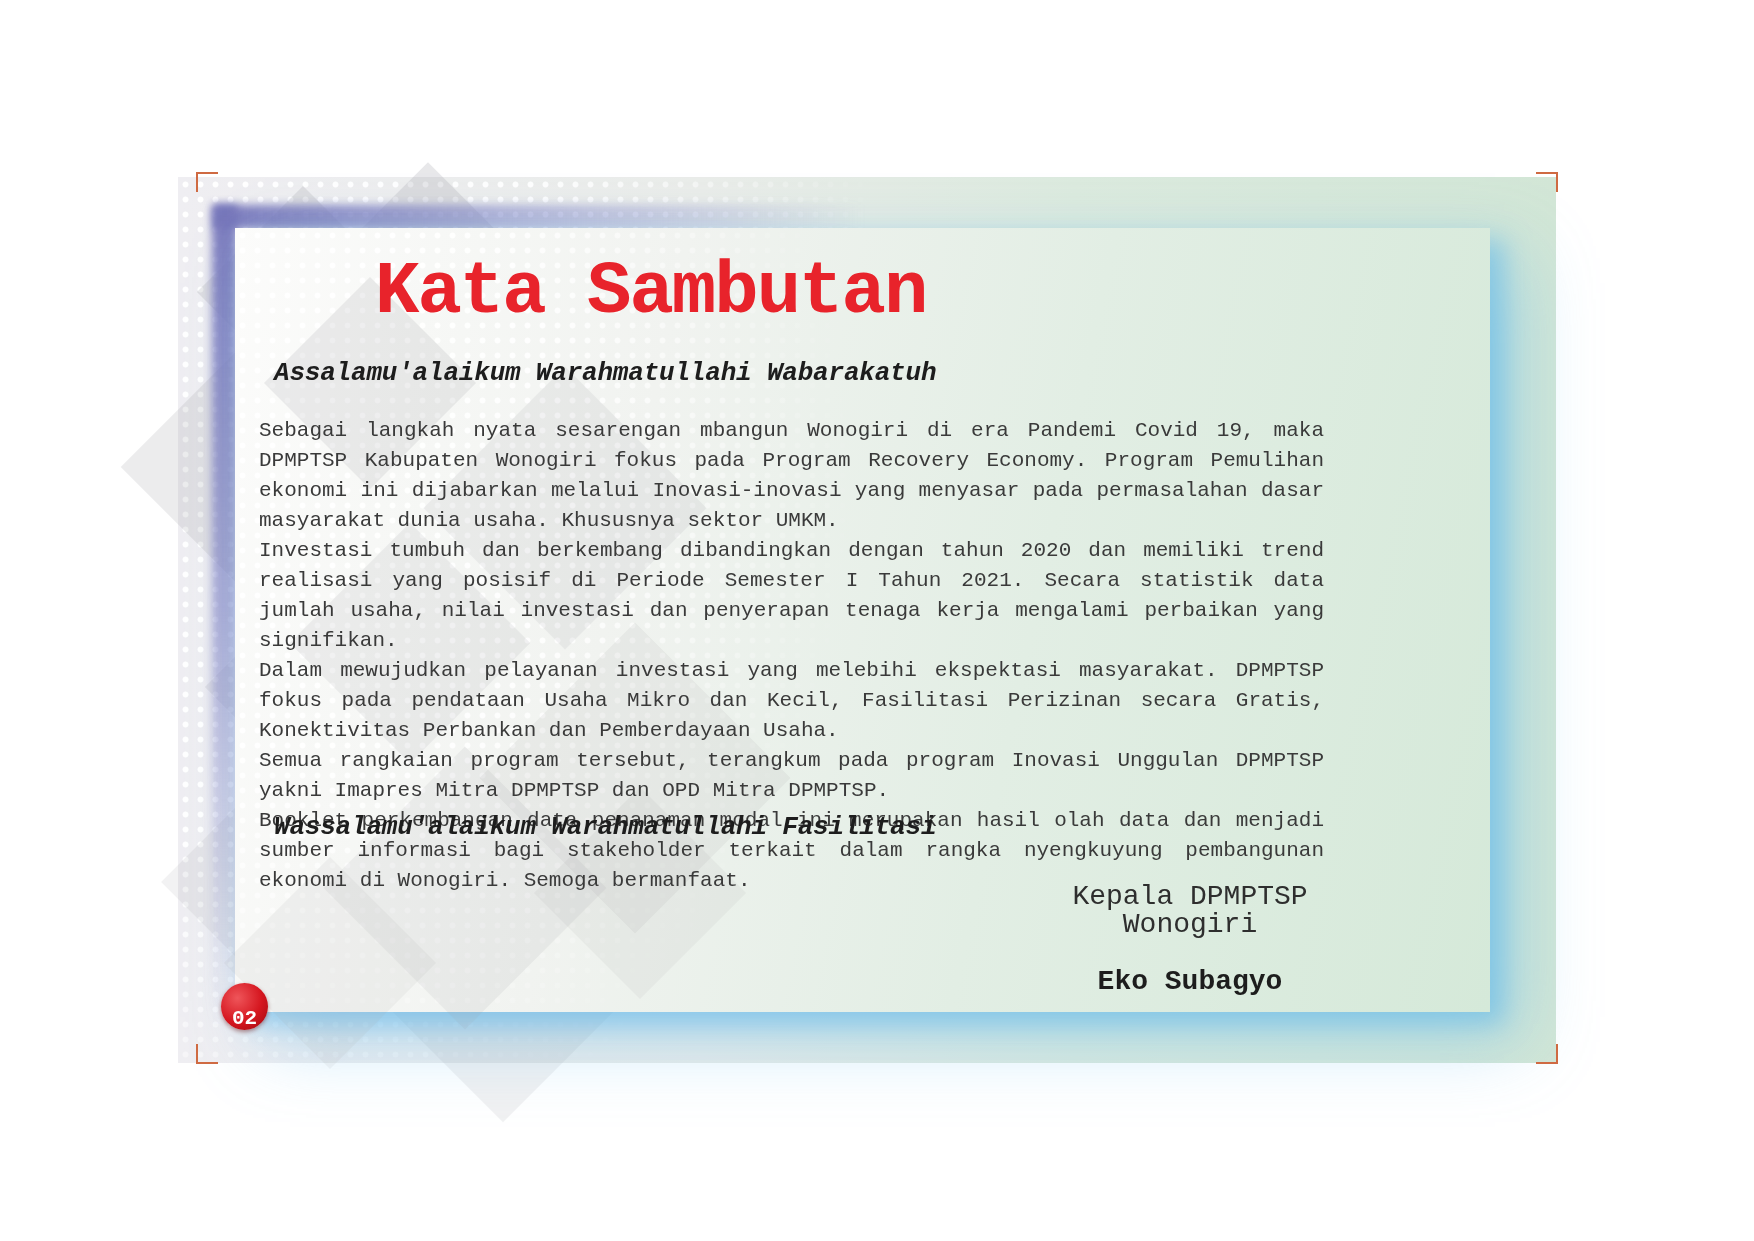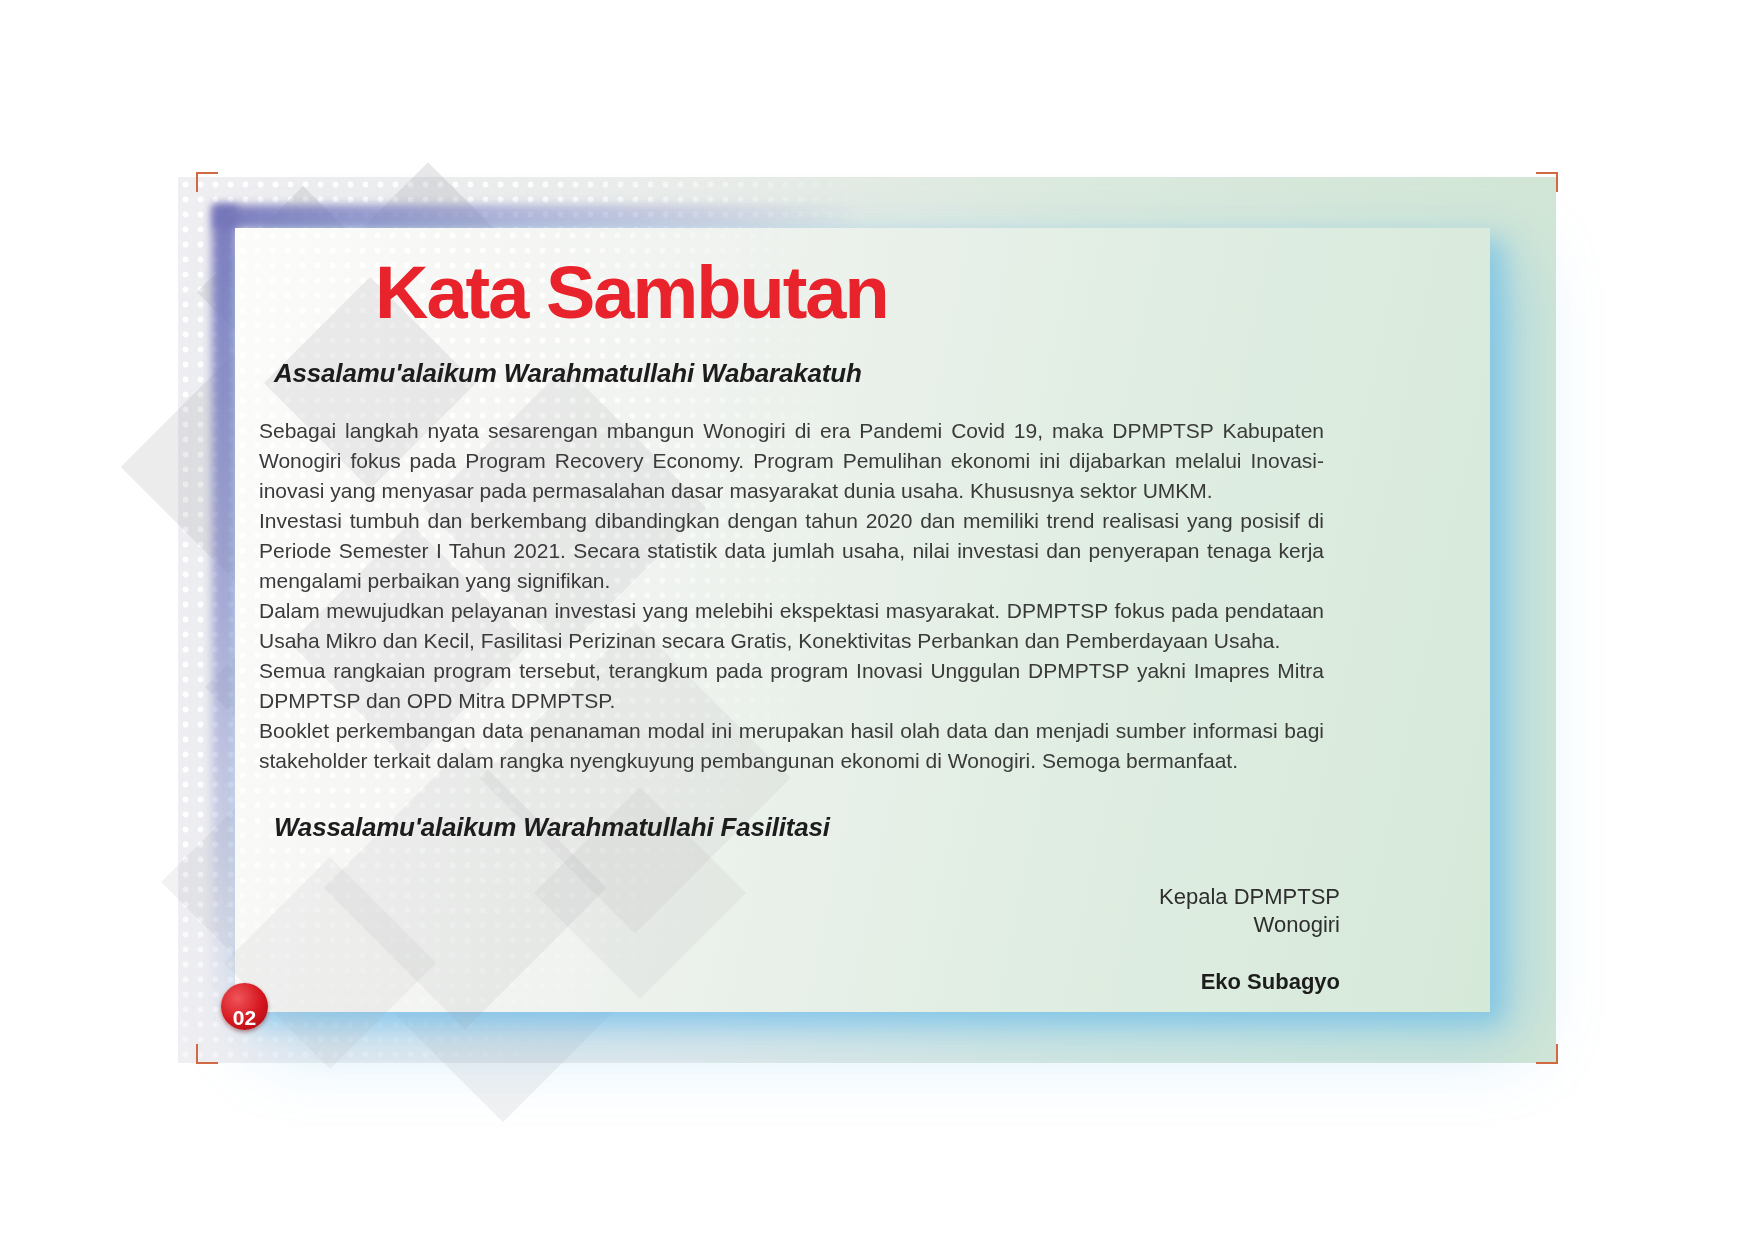--- a/index.html
+++ b/index.html
@@ -1,18 +1,18 @@
 <!DOCTYPE html>
 <html><head>
 <meta charset="utf-8">
 <style>
   html,body{margin:0;padding:0;background:#ffffff;}
   .stage{
     position:relative;width:1754px;height:1241px;background:#ffffff;overflow:hidden;
-    font-family:Liberation Sans, sans-serif;
+    font-family:Liberation Mono, monospace;
   }
   
   .page{
     position:absolute;left:178px;top:177px;width:1378px;height:886px;
     background:linear-gradient(to right,#efeef2 0%,#eaece9 38%,#dcead e 65%,#d2e6d6 100%);
     background:linear-gradient(to right,#efeef2 0%,#eaece9 38%,#dceade 65%,#d2e6d6 100%);
   }
   
   .page-dots{
     position:absolute;left:0;top:0;width:52%;height:100%;
@@ -58,21 +58,21 @@
   }
   .greeting{top:130px;}
   .closing{top:584px;}
   .body-text{
     position:absolute;left:24px;top:188px;width:1065px;z-index:4;
     font-size:21px;line-height:30px;color:#3a3a3a;text-align:justify;
   }
   .body-text p{margin:0;}
   .signature{
     position:absolute;left:805px;top:655px;width:300px;z-index:4;
-    text-align:right;font-size:22px;line-height:28px;color:#2e2e2e;
+    text-align:center;font-size:28px;line-height:28px;color:#2e2e2e;
   }
   .signature .sig-name{font-weight:bold;margin-top:29px;color:#1d1d1d;}
   
   .badge{position:absolute;left:45px;top:808px;width:252px;height:43px;z-index:6;}
   .badge-pill{
     position:absolute;left:14px;top:2px;right:0;height:39px;border-radius:20px;
     background:linear-gradient(180deg,#f23b41 0%,#dd161f 45%,#b30c13 100%);
     box-shadow:0 2px 4px rgba(120,20,20,0.4);
     display:flex;align-items:center;
   }

